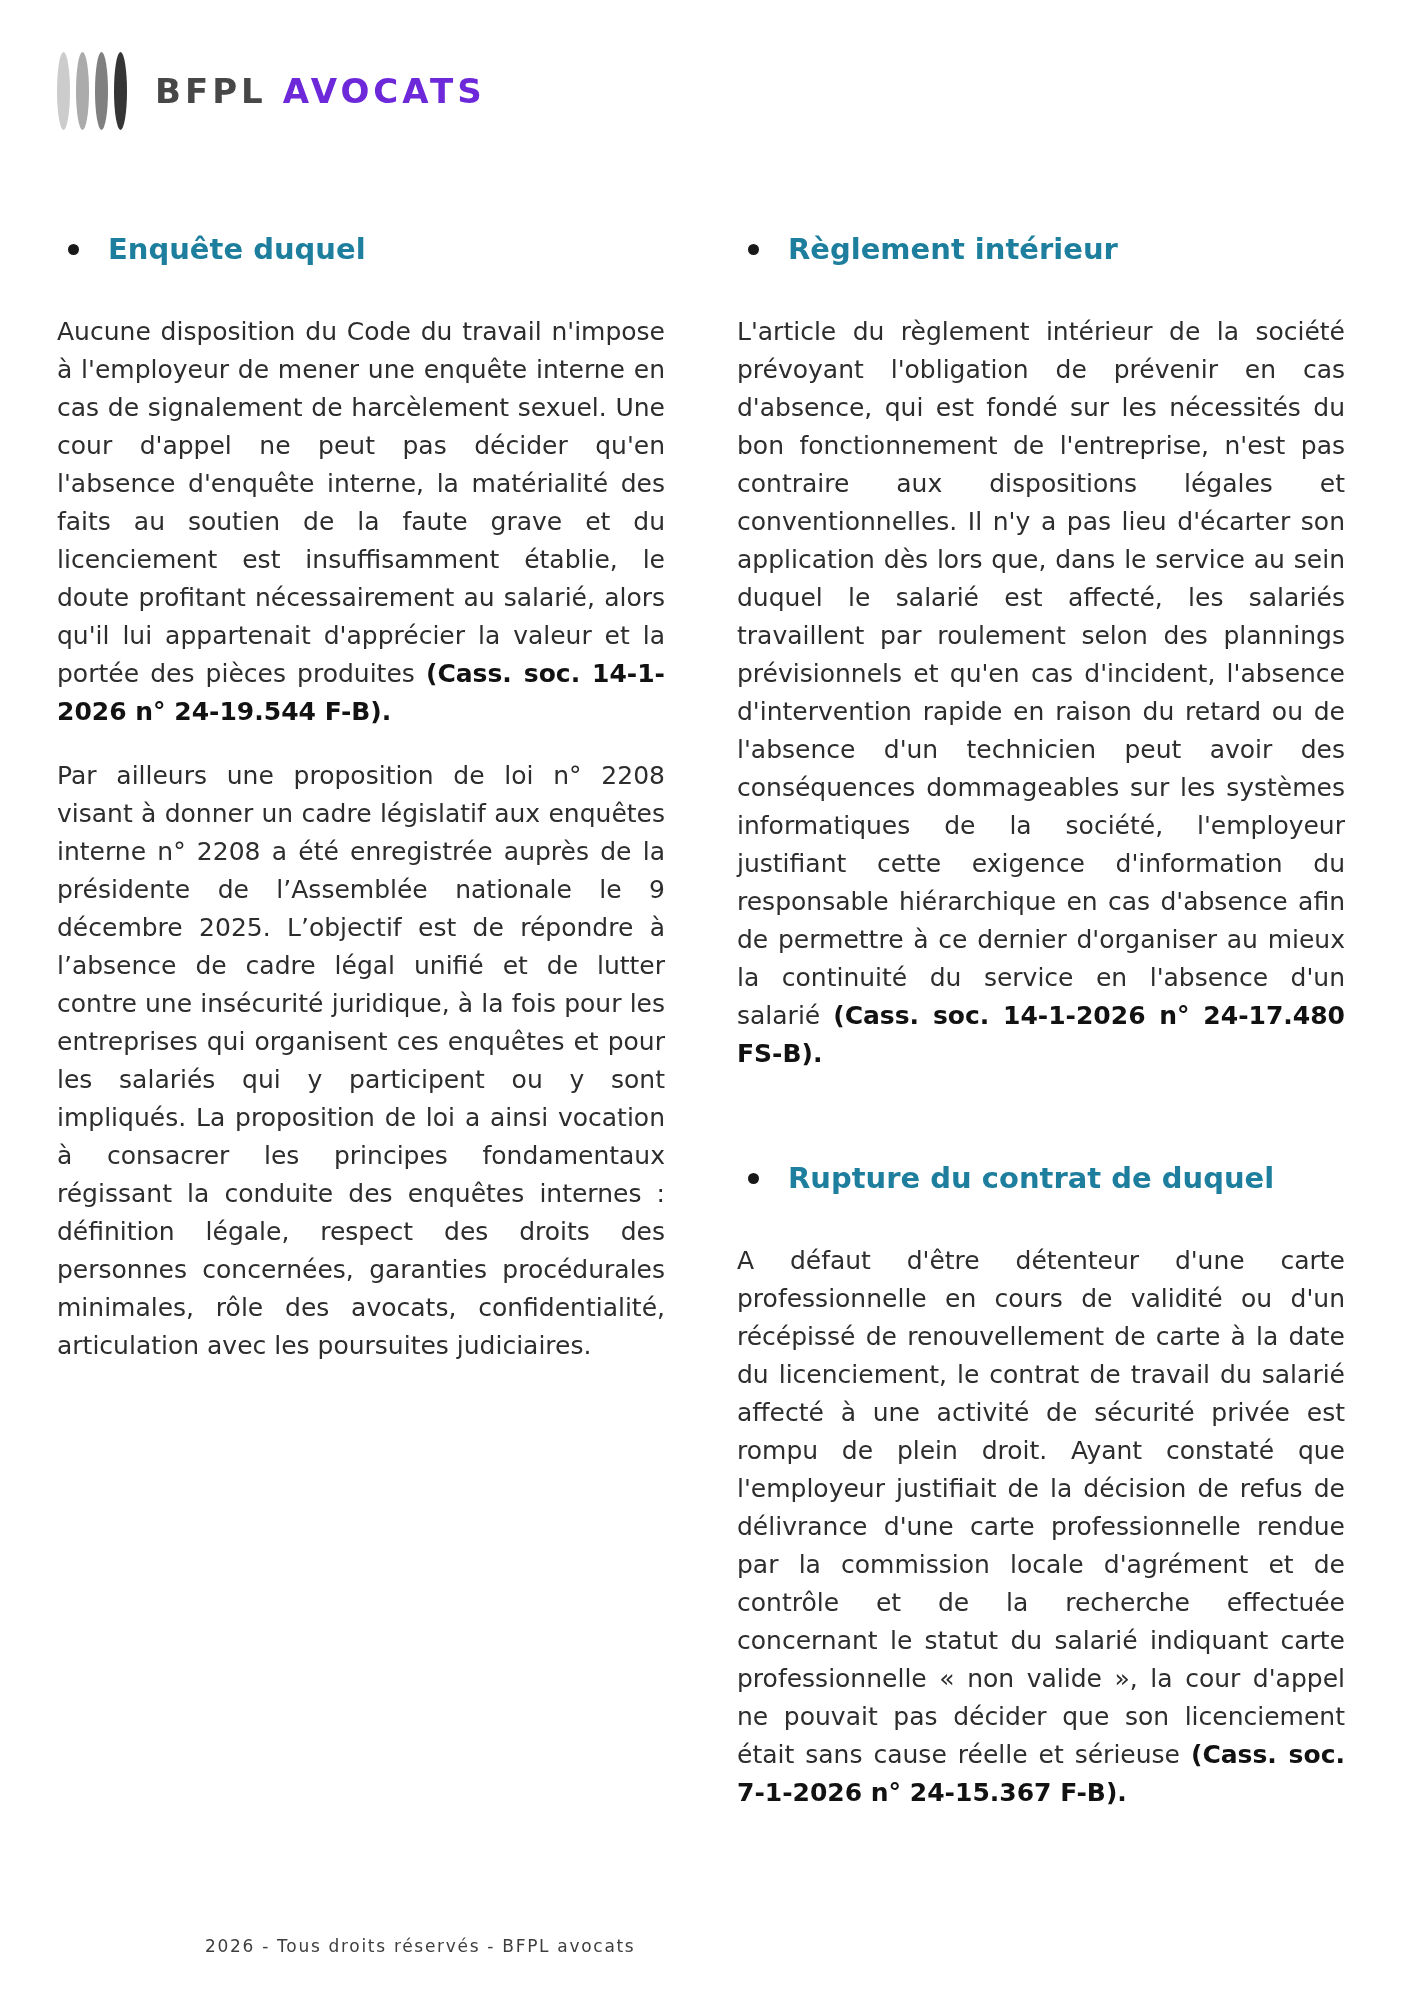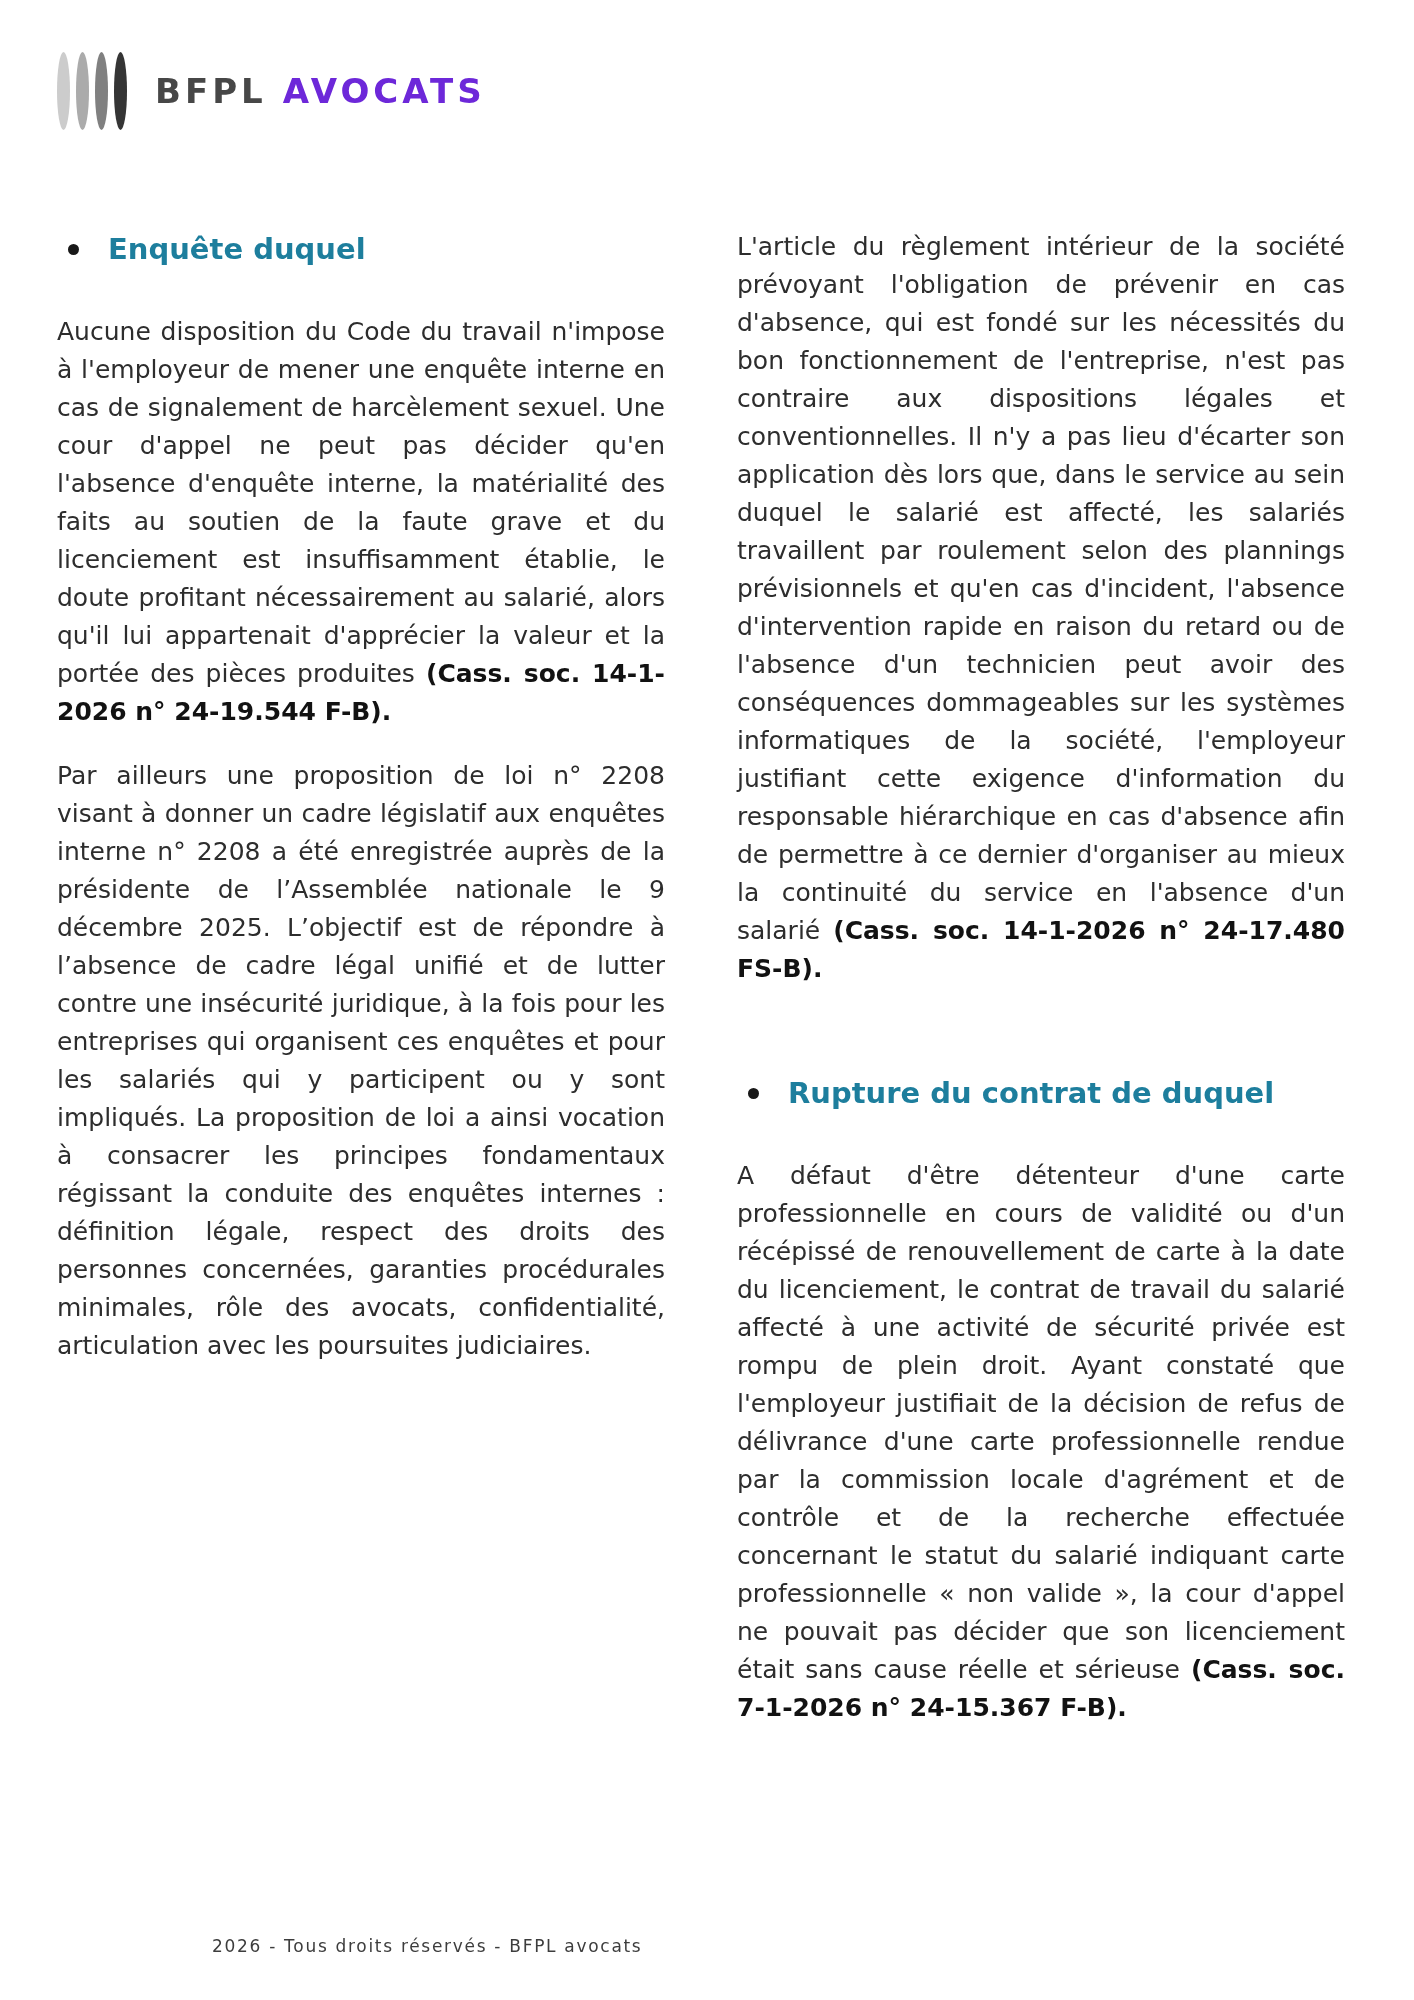--- a/index.html
+++ b/index.html
@@ -36,21 +36,21 @@
   .body-paragraph + .body-paragraph{margin-top:26px;}
   .body-paragraph strong{color:#121212;font-weight:700;}
 
   .section-heading{display:flex;align-items:center;margin:88px 0 46px 0;}
   .col .section-heading:first-child{margin-top:4px;}
   .bullet{flex:none;width:11px;height:11px;border-radius:50%;background:#181818;margin:0 29px 0 11px;}
   .heading-text{font-size:29px;font-weight:700;color:#1d7e9d;line-height:1.2;}
 
   
   .footer{
-    position:absolute;left:212px;top:1936px;
+    position:absolute;left:205px;top:1936px;
     font-size:17px;letter-spacing:1.7px;color:#3d3d3d;
   }
 </style>
 </head>
 <body>
 
 <div class="page">
 
   <header class="logo">
     <div class="logo-bars">
@@ -68,20 +68,24 @@
   <main class="columns">
     <section class="col col-left">
         <div class="section-heading">
           <span class="bullet"></span>
           <span class="heading-text">Enquête duquel</span>
         </div>
         <p class="body-paragraph"><span>Aucune disposition du Code du travail n'impose à l'employeur de mener une enquête interne en cas de signalement de harcèlement sexuel. Une cour d'appel ne peut pas décider qu'en l'absence d'enquête interne, la matérialité des faits au soutien de la faute grave et du licenciement est insuffisamment établie, le doute profitant nécessairement au salarié, alors qu'il lui appartenait d'apprécier la valeur et la portée des pièces produites </span><strong>(Cass. soc. 14-1-2026 n° 24-19.544 F-B).</strong></p>
         <p class="body-paragraph"><span>Par ailleurs une proposition de loi n° 2208 visant à donner un cadre législatif aux enquêtes interne n° 2208 a été enregistrée auprès de la présidente de l’Assemblée nationale le 9 décembre 2025. L’objectif est de répondre à l’absence de cadre légal unifié et de lutter contre une insécurité juridique, à la fois pour les entreprises qui organisent ces enquêtes et pour les salariés qui y participent ou y sont impliqués. La proposition de loi a ainsi vocation à consacrer les principes fondamentaux régissant la conduite des enquêtes internes : définition légale, respect des droits des personnes concernées, garanties procédurales minimales, rôle des avocats, confidentialité, articulation avec les poursuites judiciaires.</span></p>
       </section>
     <section class="col col-right">
+        <div class="section-heading">
+          <span class="bullet"></span>
+          <span class="heading-text">Règlement intérieur</span>
+        </div>
         <p class="body-paragraph"><span>L'article du règlement intérieur de la société prévoyant l'obligation de prévenir en cas d'absence, qui est fondé sur les nécessités du bon fonctionnement de l'entreprise, n'est pas contraire aux dispositions légales et conventionnelles. Il n'y a pas lieu d'écarter son application dès lors que, dans le service au sein duquel le salarié est affecté, les salariés travaillent par roulement selon des plannings prévisionnels et qu'en cas d'incident, l'absence d'intervention rapide en raison du retard ou de l'absence d'un technicien peut avoir des conséquences dommageables sur les systèmes informatiques de la société, l'employeur justifiant cette exigence d'information du responsable hiérarchique en cas d'absence afin de permettre à ce dernier d'organiser au mieux la continuité du service en l'absence d'un salarié </span><strong>(Cass. soc. 14-1-2026 n° 24-17.480 FS-B).</strong></p>
         <div class="section-heading">
           <span class="bullet"></span>
           <span class="heading-text">Rupture du contrat de duquel</span>
         </div>
         <p class="body-paragraph"><span>A défaut d'être détenteur d'une carte professionnelle en cours de validité ou d'un récépissé de renouvellement de carte à la date du licenciement, le contrat de travail du salarié affecté à une activité de sécurité privée est rompu de plein droit. Ayant constaté que l'employeur justifiait de la décision de refus de délivrance d'une carte professionnelle rendue par la commission locale d'agrément et de contrôle et de la recherche effectuée concernant le statut du salarié indiquant carte professionnelle « non valide », la cour d'appel ne pouvait pas décider que son licenciement était sans cause réelle et sérieuse </span><strong>(Cass. soc. 7-1-2026 n° 24-15.367 F-B).</strong></p>
       </section>
   </main>
 
   <footer class="footer">

